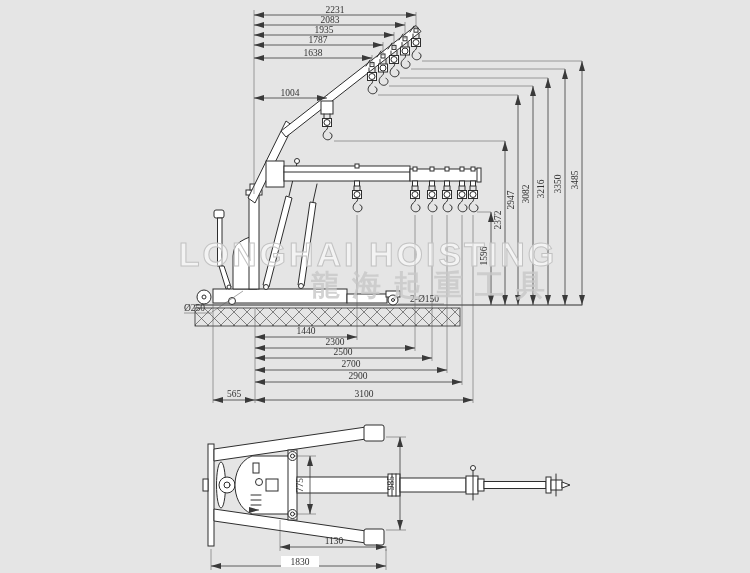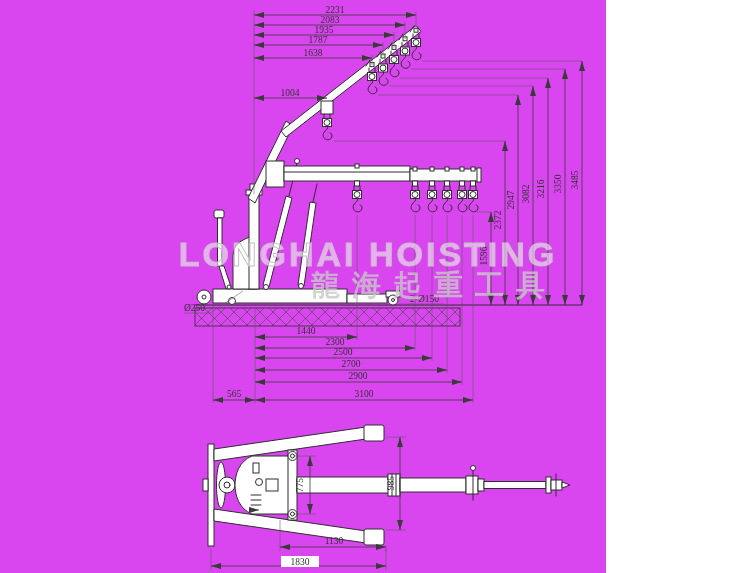--- a/index.html
+++ b/index.html
@@ -1,16 +1,16 @@
 <!DOCTYPE html>
 <html><head>
 <meta charset="utf-8">
 <style>
   html,body{margin:0;padding:0;background:#fff;}
-  #stage{position:relative;width:606px;height:573px;background:#d946ef;overflow:hidden;
+  #stage{position:relative;width:750px;height:573px;background:#e5e5e5;overflow:hidden;
          font-family:"Liberation Serif", serif;}
   svg{display:block;}
   .obj{stroke:#2e2e2e;stroke-width:1;fill:none;stroke-linecap:round;}
   .objf{stroke:#2e2e2e;stroke-width:1;fill:#ffffff;}
   .dim{stroke:#3a3a3a;stroke-width:.8;fill:none;}
   .ext{stroke:#5a5a5a;stroke-width:.55;fill:none;}
   .cl{stroke:#555;stroke-width:.6;fill:none;stroke-dasharray:10 3 2 3;}
   .dimtxt{font-family:"Liberation Serif", serif;font-size:9.5px;fill:#333;}
   .wm-en{font-family:"Liberation Sans", sans-serif;font-weight:bold;font-size:34px;
          letter-spacing:3px;fill:rgba(255,255,255,.55);stroke:#c2c2c2;stroke-width:1;}

